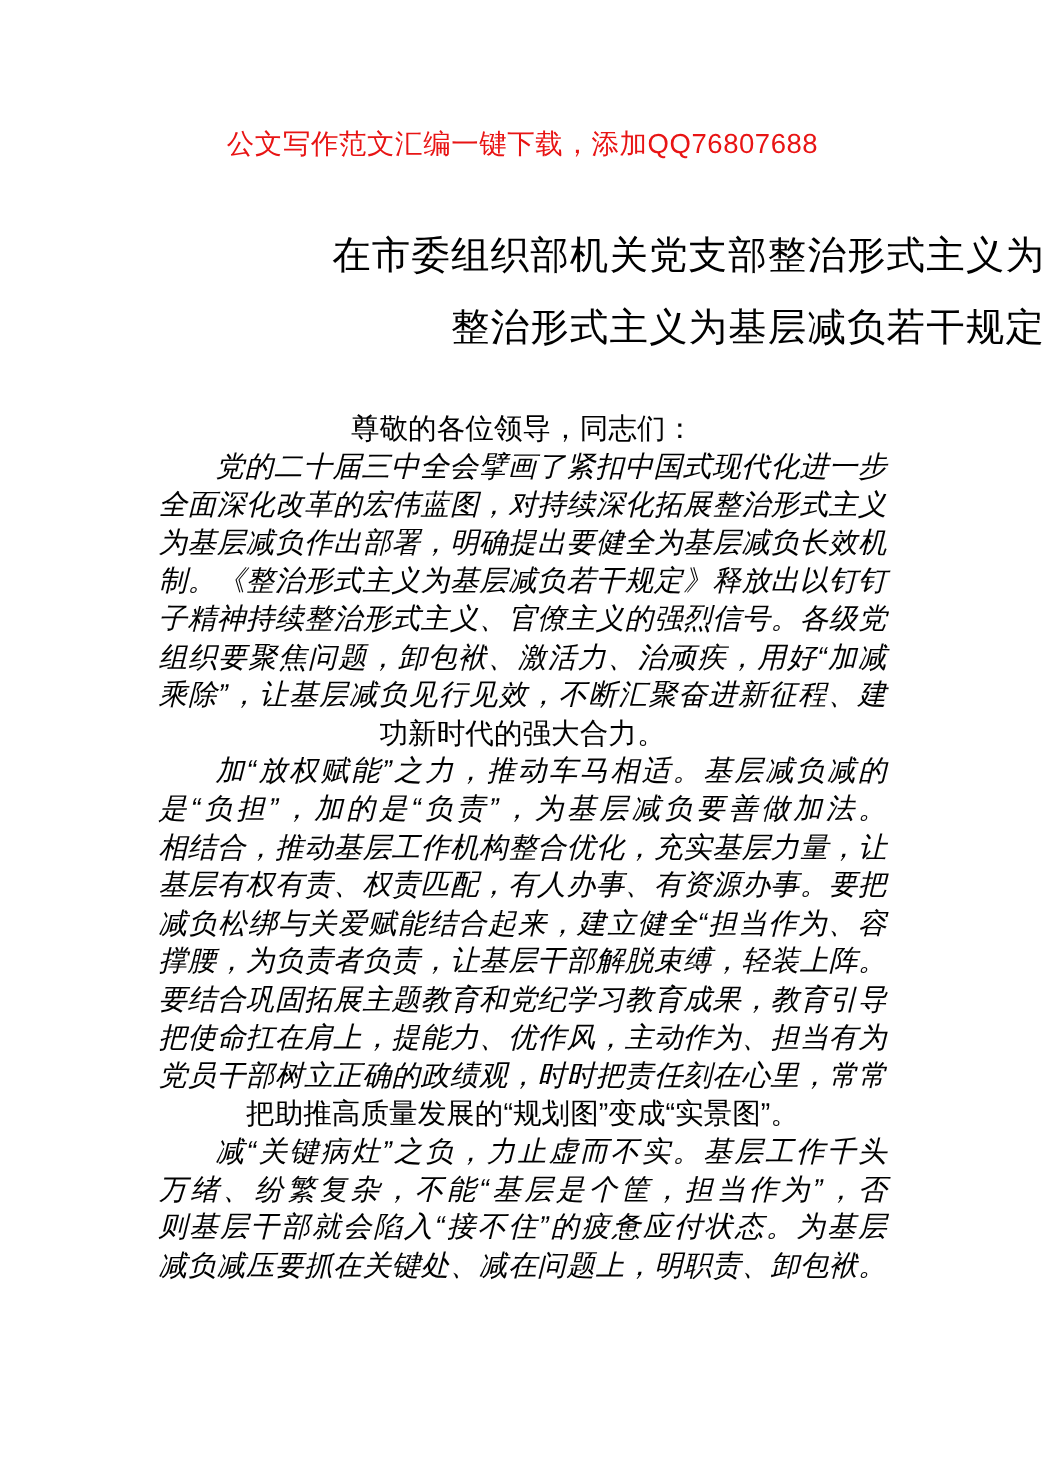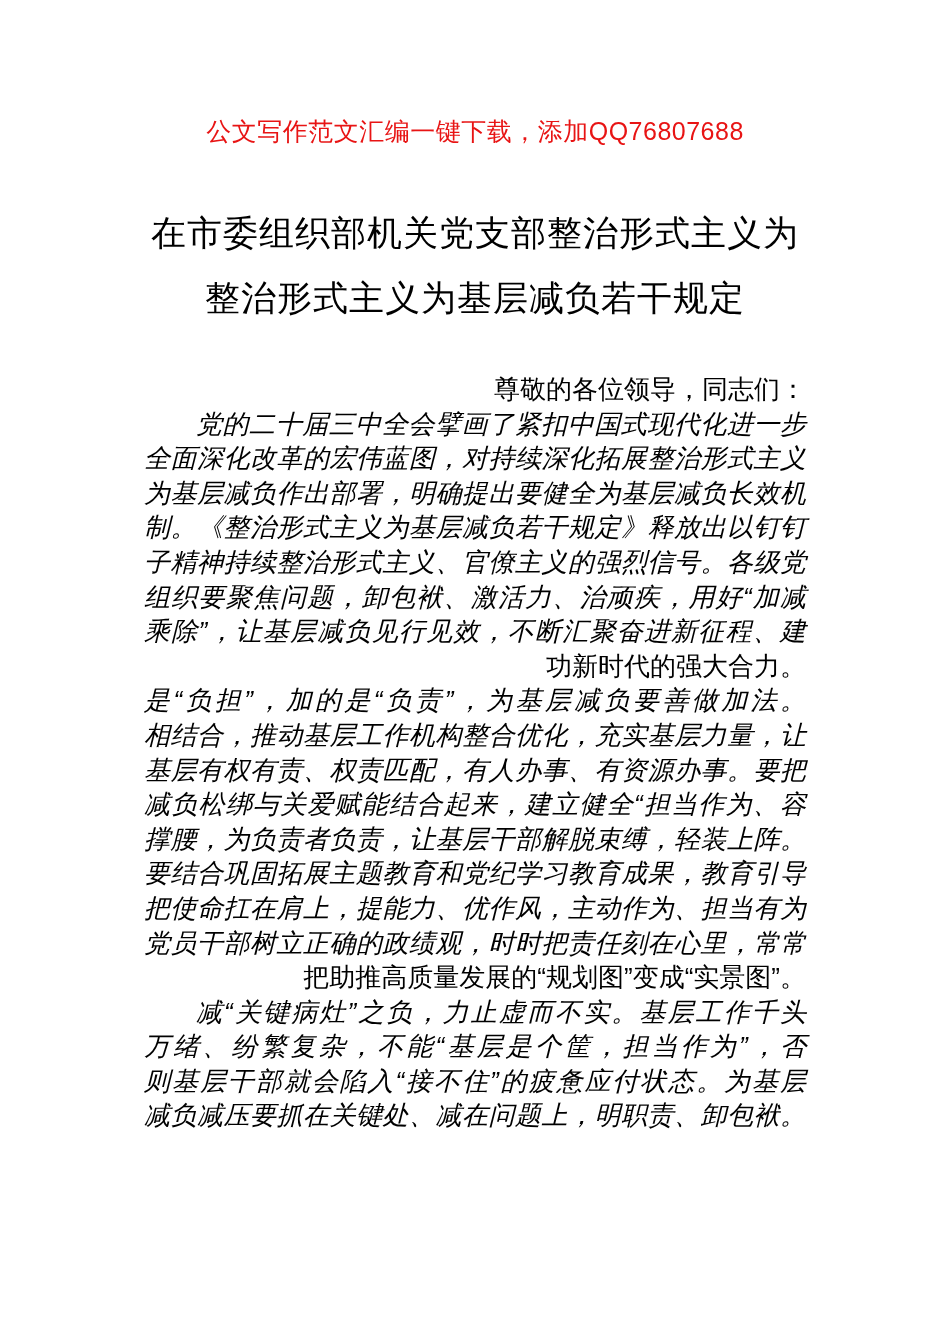--- a/index.html
+++ b/index.html
@@ -19,42 +19,42 @@
   .notice {
     padding-top: 116px;
     text-align: center;
     font-size: 25px;
     line-height: 30px;
     color: #e81414;
     letter-spacing: 0.5px;
   }
   .doc-title {
     margin-top: 54px;
-    text-align: center;
+    text-align: right;
     font-size: 35px;
     line-height: 65px;
     color: #000000;
     letter-spacing: 1px;
     font-weight: 400;
   }
   .content {
     width: 662px;
     margin: 42px auto 0 auto;
     font-size: 26px;
     line-height: 34.6px;
     color: #000000;
   }
   .ln { min-height: 34.6px; }
   .j {
     text-align: justify;
     text-align-last: justify;
     font-style: italic;
   }
   .ind { text-indent: 52px; }
-  .pl { text-align: right; }
+  .pl { text-align: center; }
 </style>
 </head>
 <body>
 
 <div class="page">
 
   <div class="notice" style="color: rgb(232, 20, 20);">公文写作范文汇编一键下载，添加QQ76807688</div>
 
   <div class="doc-title">
     <div>在市委组织部机关党支部整治形式主义为</div>
@@ -64,20 +64,21 @@
   <div class="content">
     <div class="ln pl">尊敬的各位领导，同志们：</div>
     <div class="ln j ind">党的二十届三中全会擘画了紧扣中国式现代化进一步</div>
     <div class="ln j">全面深化改革的宏伟蓝图，对持续深化拓展整治形式主义</div>
     <div class="ln j">为基层减负作出部署，明确提出要健全为基层减负长效机</div>
     <div class="ln j">制。《整治形式主义为基层减负若干规定》释放出以钉钉</div>
     <div class="ln j">子精神持续整治形式主义、官僚主义的强烈信号。各级党</div>
     <div class="ln j">组织要聚焦问题，卸包袱、激活力、治顽疾，用好“加减</div>
     <div class="ln j">乘除”，让基层减负见行见效，不断汇聚奋进新征程、建</div>
     <div class="ln pl">功新时代的强大合力。</div>
+    <div class="ln j ind">加“放权赋能”之力，推动车马相适。基层减负减的</div>
     <div class="ln j">是“负担”，加的是“负责”，为基层减负要善做加法。</div>
     <div class="ln j">相结合，推动基层工作机构整合优化，充实基层力量，让</div>
     <div class="ln j">基层有权有责、权责匹配，有人办事、有资源办事。要把</div>
     <div class="ln j">减负松绑与关爱赋能结合起来，建立健全“担当作为、容</div>
     <div class="ln j">撑腰，为负责者负责，让基层干部解脱束缚，轻装上阵。</div>
     <div class="ln j">要结合巩固拓展主题教育和党纪学习教育成果，教育引导</div>
     <div class="ln j">把使命扛在肩上，提能力、优作风，主动作为、担当有为</div>
     <div class="ln j">党员干部树立正确的政绩观，时时把责任刻在心里，常常</div>
     <div class="ln pl">把助推高质量发展的“规划图”变成“实景图”。</div>
     <div class="ln j ind">减“关键病灶”之负，力止虚而不实。基层工作千头</div>

